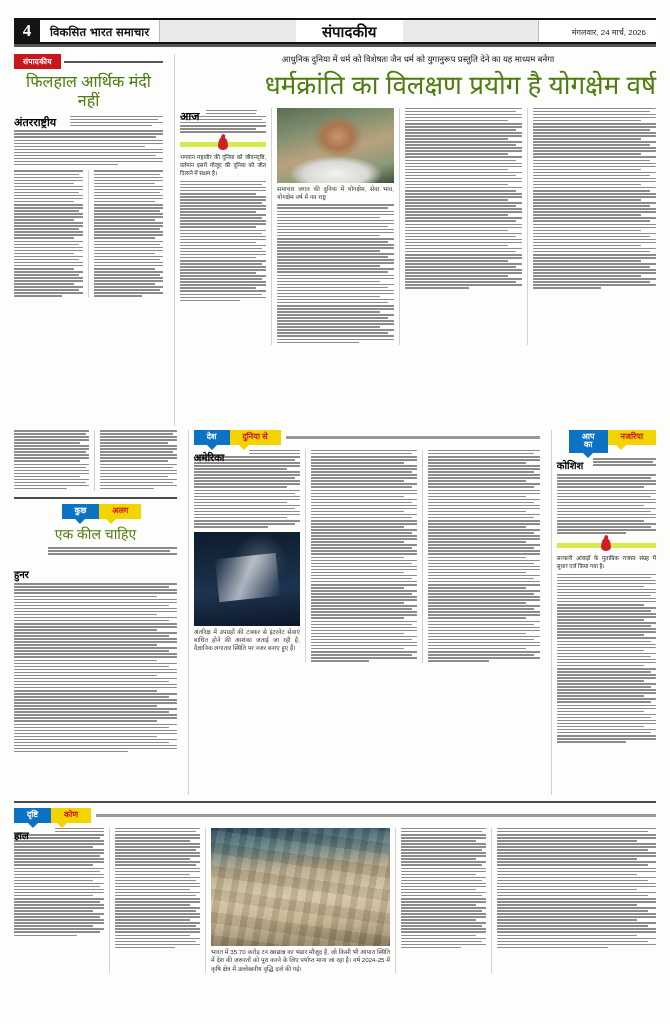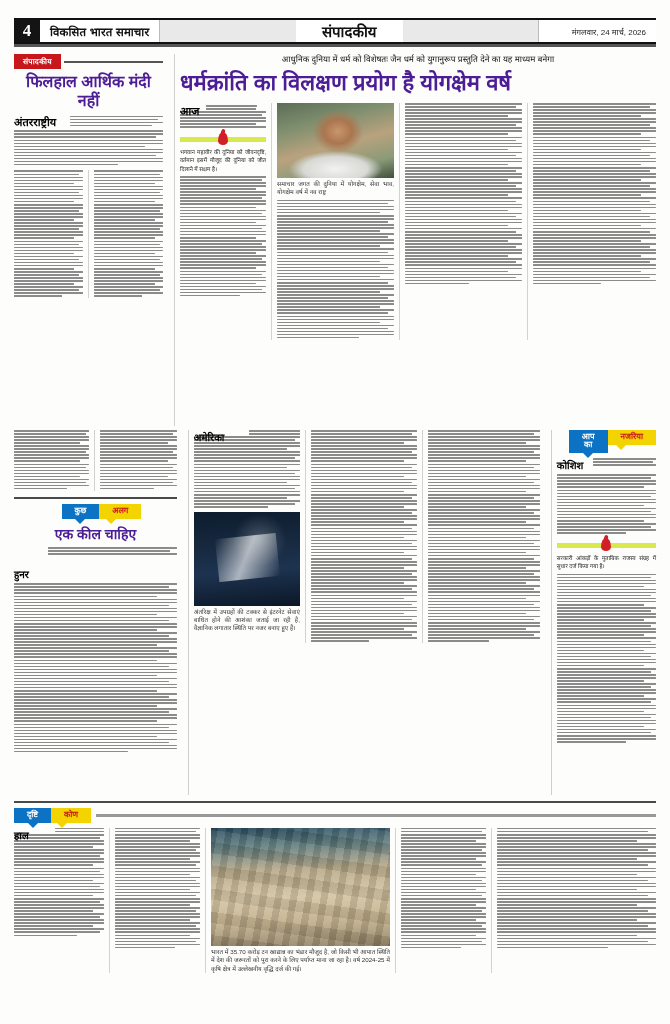--- a/index.html
+++ b/index.html
@@ -162,25 +162,25 @@
     flex: 1;
     height: 2.5px;
     background: #999;
     margin: 6px 0 0 5px;
   }
   .tabs.centered { justify-content: center; padding-left: 12px; }
 
   
   .hl {
     font-family: "Liberation Sans", sans-serif;
-    font-weight: bold;
-    color: #4c1d95;
+    font-weight: normal;
+    color: #4d7c0f;
     line-height: 1.18;
   }
-  .hl-xl { font-size: 22px; text-align: left; }
+  .hl-xl { font-size: 26px; text-align: right; }
   .hl-lg { font-size: 16px; text-align: center; }
   .hl-md { font-size: 14px; text-align: center; }
 
   .kicker {
     font-size: 8.5px;
     text-align: center;
     color: #111;
     margin-bottom: 5px;
     line-height: 1.3;
   }
@@ -790,20 +790,25 @@
         <div class="faux-line w95"></div>
           <div class="faux-line w100"></div>
         <div class="faux-line w100"></div>
           <div class="faux-line w70"></div>
       </div>
     </div>
 
     <div class="vline"></div>
 
     <div style="width:352px;padding-right:6px;">
+      <div class="tabs">
+        <div class="tab blue">देश</div>
+        <div class="tab yellow">दुनिया से</div>
+        <div class="tab-rule"></div>
+      </div>
 
 
       <div class="row">
 
         <div style="width:114px;padding-right:5px;" class="col-rule">
           <div style="font-size:10px;font-weight:bold;float:left;margin:0 4px 0 0;">अमेरिका</div>
           <div class="faux">
             <div class="faux-line" style="width:48%;margin-left:52%;"></div>
             <div class="faux-line" style="width:48%;margin-left:52%;"></div>
             <div class="faux-line w100"></div>

